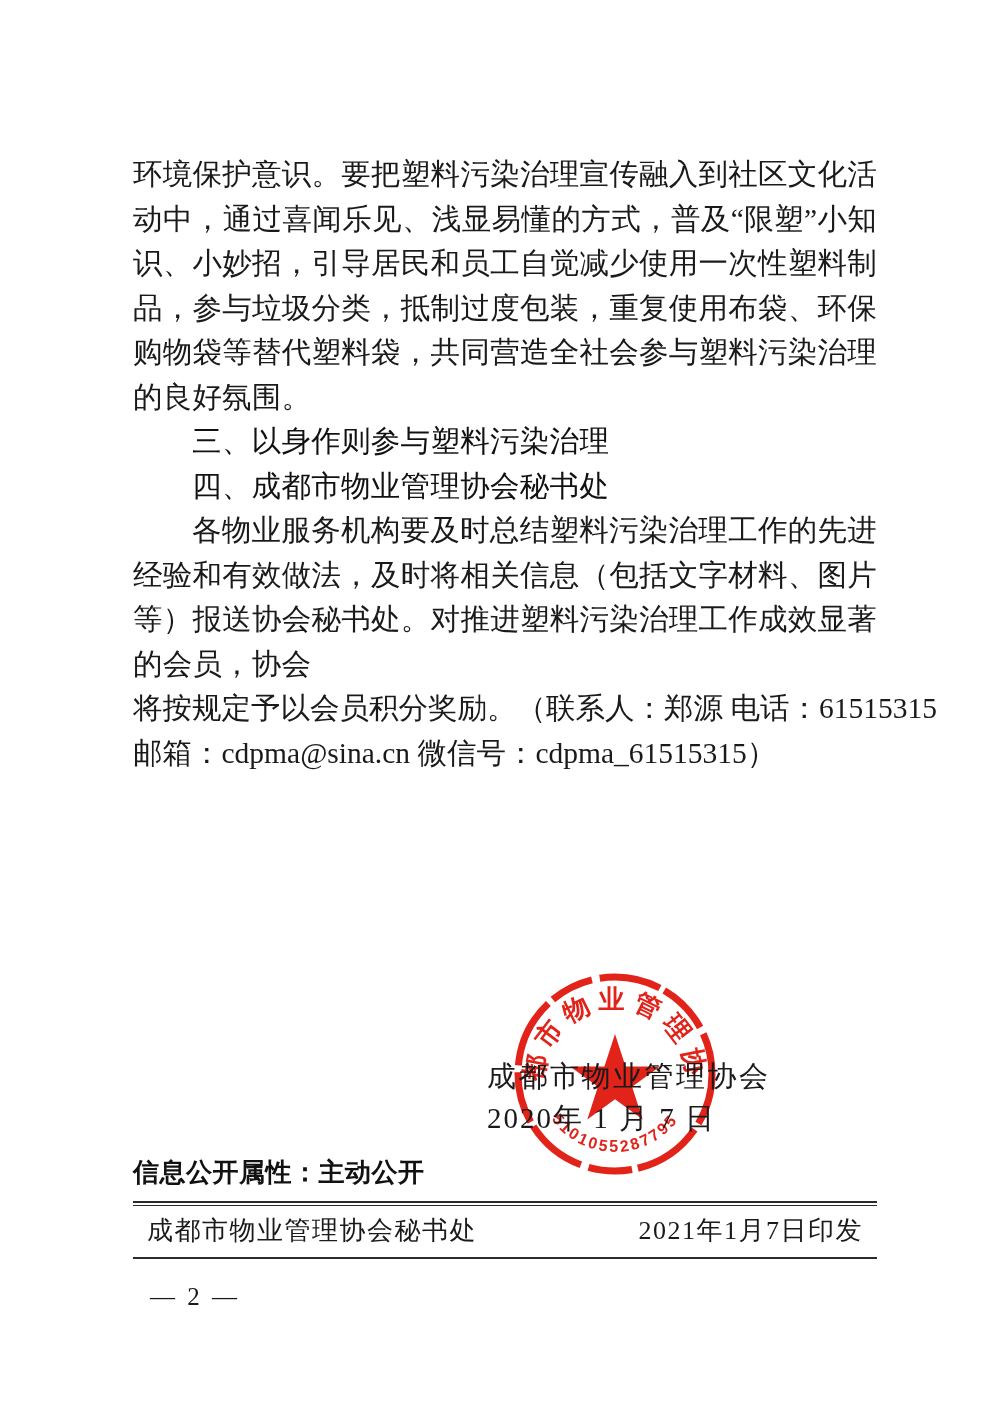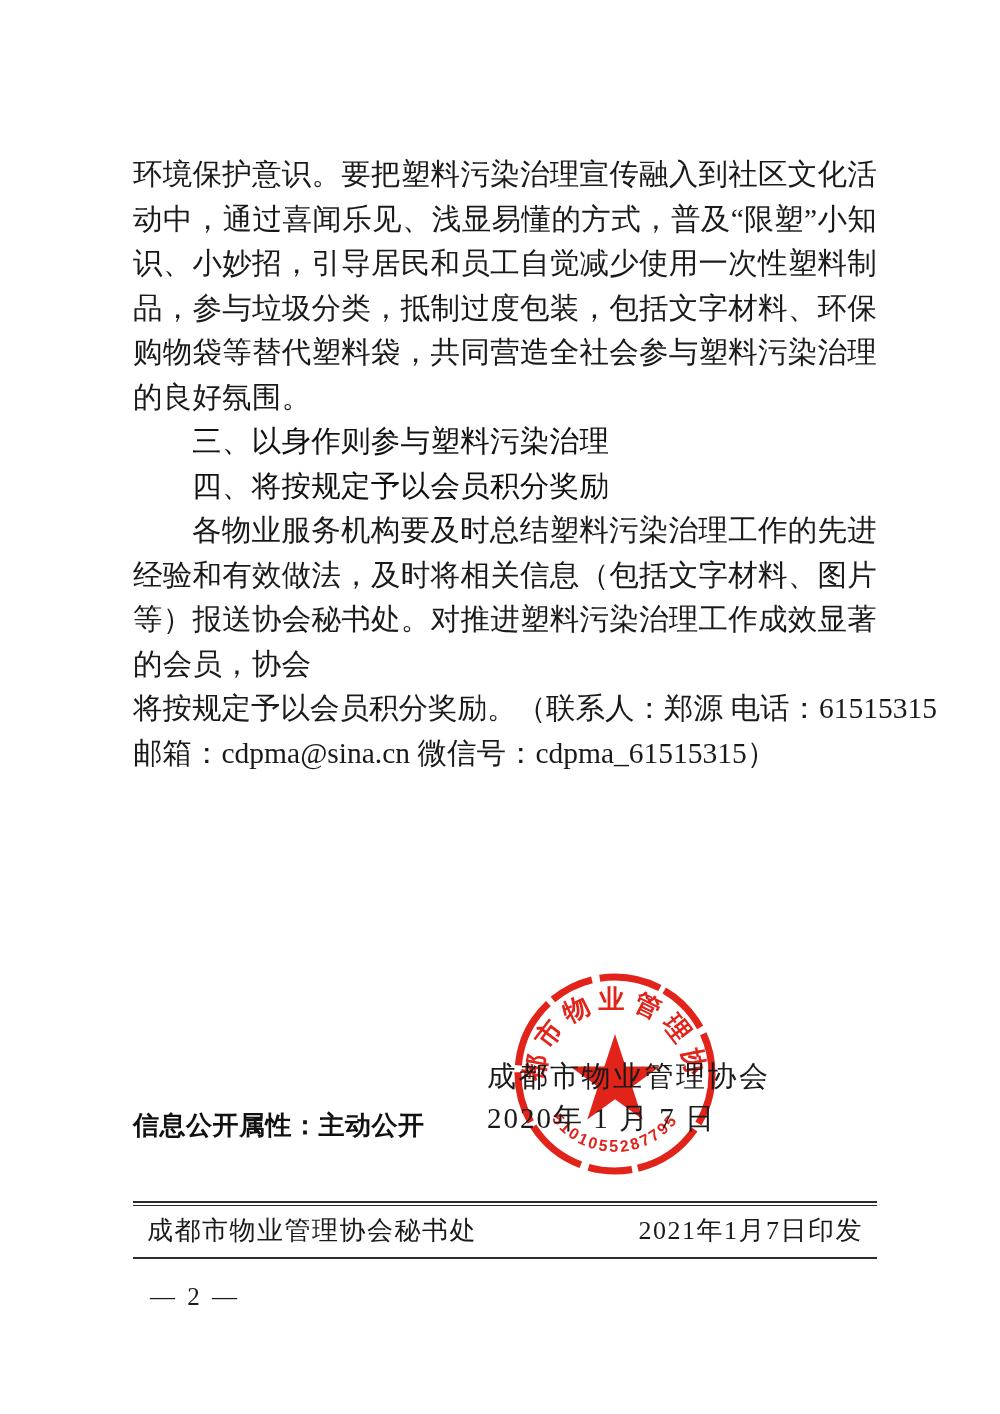--- a/index.html
+++ b/index.html
@@ -97,21 +97,21 @@
     height: 204px;
     z-index: 2;
     pointer-events: none;
   }
   .seal svg { display: block; width: 204px; height: 204px; }
 
   
   .footer-attr {
     position: absolute;
     left: 133px;
-    top: 1108px;
+    top: 1155px;
     font-family: "Liberation Sans", "DejaVu Sans", sans-serif;
     font-size: 26px;
     font-weight: bold;
     color: #111111;
     letter-spacing: 0.5px;
     white-space: nowrap;
     z-index: 4;
   }
 
   .footer-box {
@@ -159,26 +159,26 @@
     white-space: nowrap;
   }
 </style>
 </head>
 <body>
 
 <div id="page">
 
   <div class="doc-body">
 
-    <p class="para">环境保护意识。要把塑料污染治理宣传融入到社区文化活动中，通过喜闻乐见、浅显易懂的方式，普及“限塑”小知识、小妙招，引导居民和员工自觉减少使用一次性塑料制品，参与垃圾分类，抵制过度包装，包括文字材料、环保购物袋等替代塑料袋，共同营造全社会参与塑料污染治理的良好氛围。</p>
+    <p class="para">环境保护意识。要把塑料污染治理宣传融入到社区文化活动中，通过喜闻乐见、浅显易懂的方式，普及“限塑”小知识、小妙招，引导居民和员工自觉减少使用一次性塑料制品，参与垃圾分类，抵制过度包装，重复使用布袋、环保购物袋等替代塑料袋，共同营造全社会参与塑料污染治理的良好氛围。</p>
 
     <p class="heading">三、以身作则参与塑料污染治理</p>
 
 
-    <p class="heading">四、将按规定予以会员积分奖励</p>
+    <p class="heading">四、成都市物业管理协会秘书处</p>
 
     <p class="para indent">各物业服务机构要及时总结塑料污染治理工作的先进经验和有效做法，及时将相关信息（包括文字材料、图片等）报送协会秘书处。对推进塑料污染治理工作成效显著的会员，协会</p>
 
     <p class="contact-line">将按规定予以会员积分奖励。（联系人：郑源 电话：61515315</p>
 
     <p class="contact-line">邮箱：cdpma@sina.cn 微信号：cdpma_61515315）</p>
 
   </div>
 
   <div class="seal">

